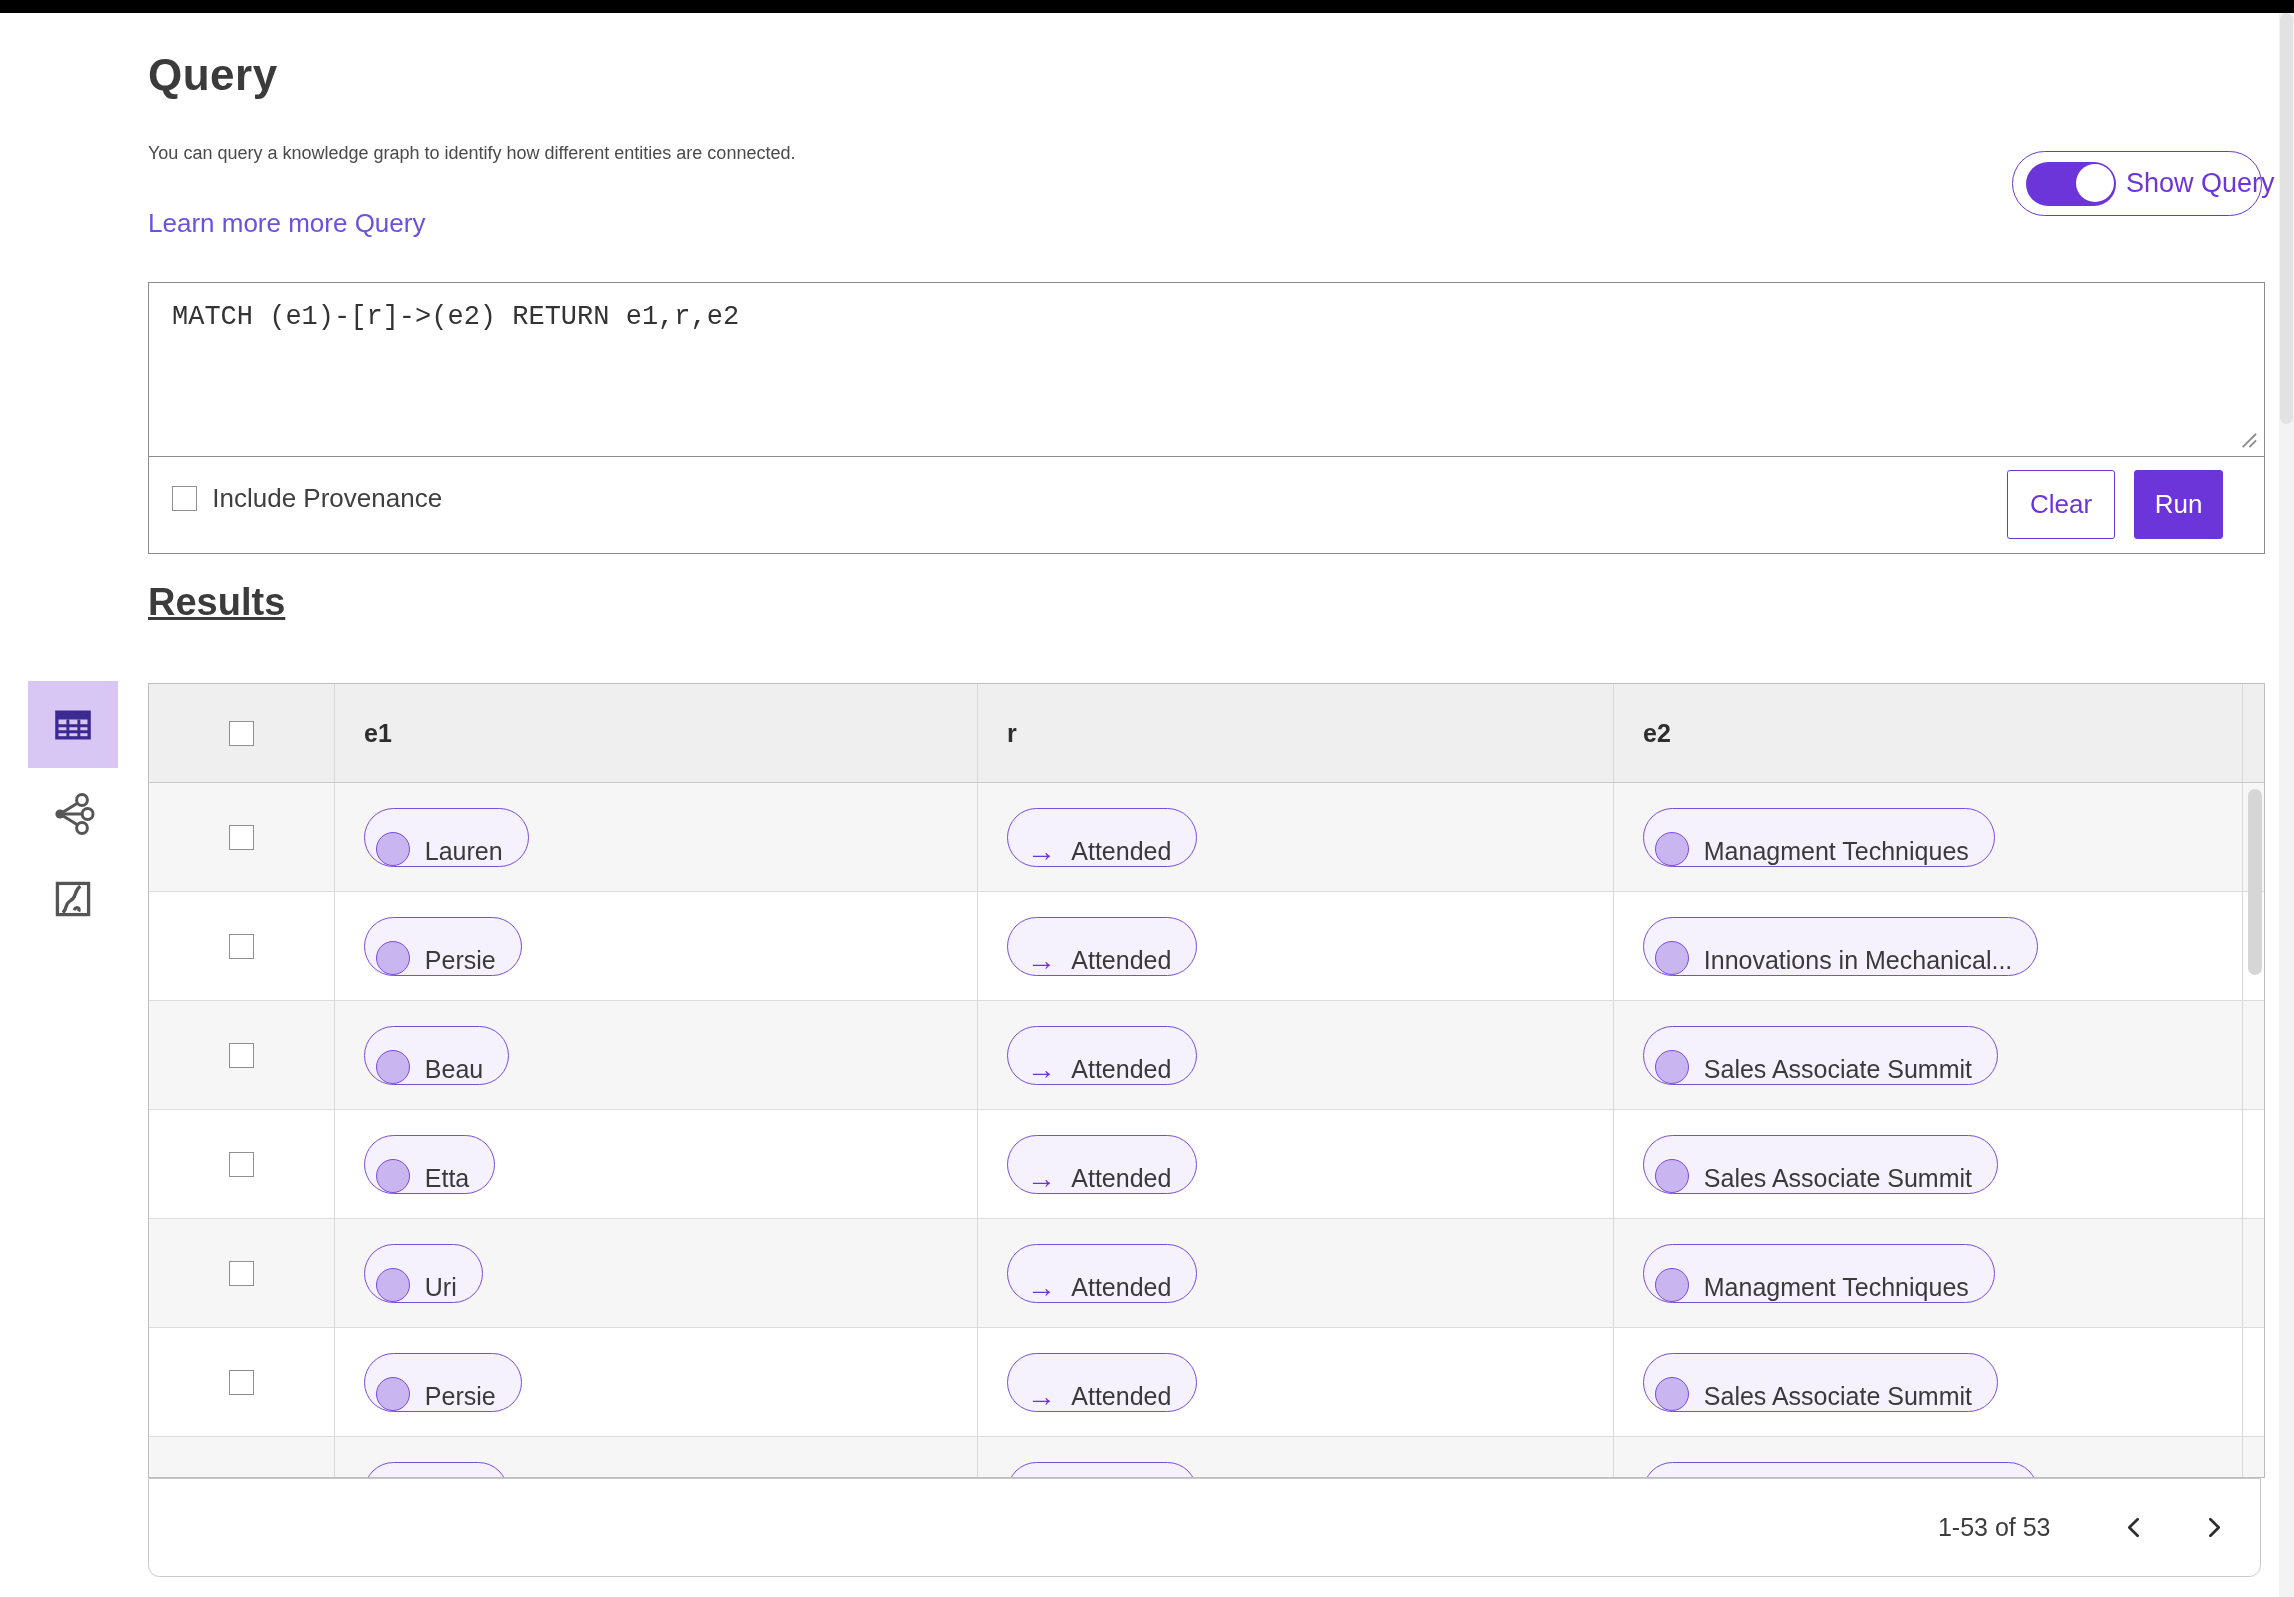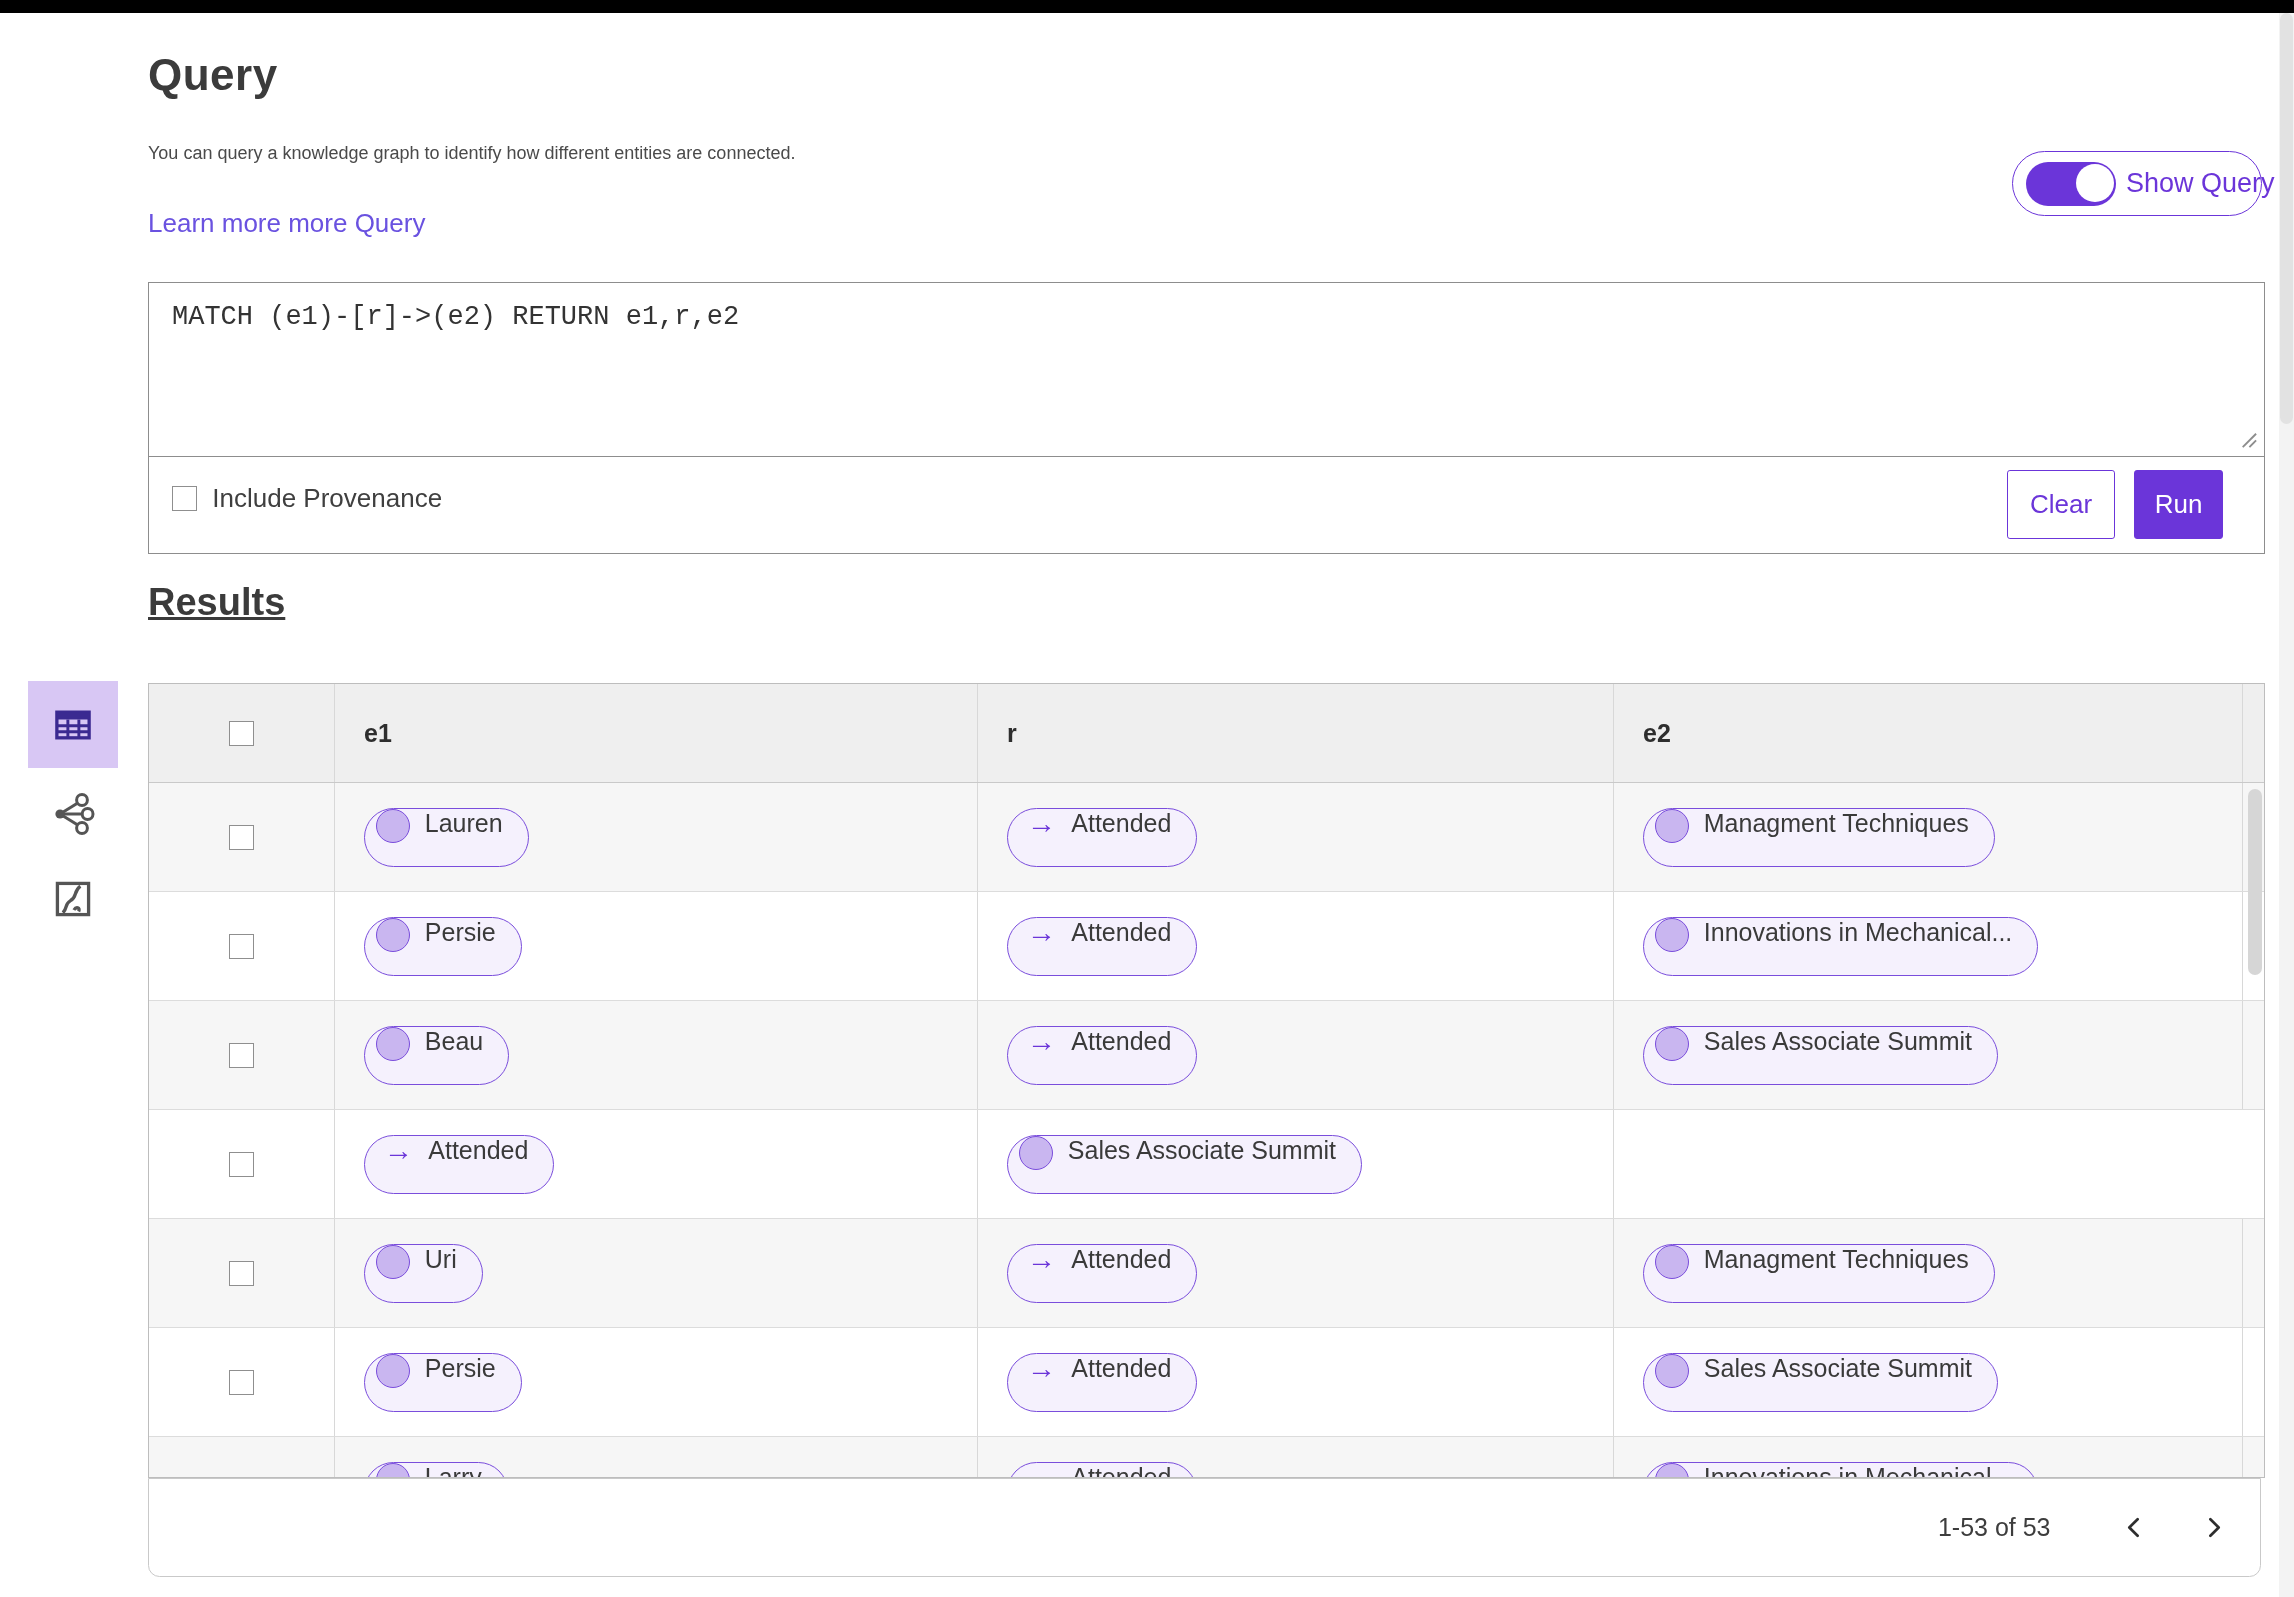--- a/index.html
+++ b/index.html
@@ -48,21 +48,21 @@
   .grid{display:grid;grid-template-columns:186px 643px 636px 629px 19px;}
   .thead{height:99px;background:var(--header-bg,#efefef);border-bottom:1px solid #c9c9c9;box-sizing:border-box;}
   .thead .cell{display:flex;align-items:center;font-weight:700;font-size:25px;color:#2e2e2e;}
   .cell{border-right:1px solid #d8d8d8;box-sizing:border-box;padding-left:29px;display:flex;align-items:center;}
   .cell:last-child{border-right:none;padding-left:0;}
   .cell.cell-cb{justify-content:center;padding-left:0;}
   .tbody{height:694px;overflow:hidden;}
   .trow{height:109px;background:#fff;border-bottom:1px solid #dcdcdc;box-sizing:border-box;}
   .trow.alt{background:var(--row-alt,#f6f6f6);}
 
-  .pill{display:inline-flex;align-items:flex-start;height:59px;border:1.9px solid var(--accent-border,#7a4ddc);
+  .pill{display:inline-flex;align-items:flex-end;height:59px;border:1.9px solid var(--accent-border,#7a4ddc);
         border-radius:31px;background:var(--pill-bg,#f5f1fd);box-sizing:border-box;cursor:pointer;white-space:nowrap;}
   .pill .dot{width:34px;height:34px;border-radius:50%;background:var(--pill-circle,#c9b6f0);border:1.9px solid var(--accent-border,#7a4ddc);
              box-sizing:border-box;margin:0 0 0 10.5px;flex:0 0 auto;}
   .pill .arrow{font-size:29px;color:var(--accent,#6b35d9);margin-left:19px;line-height:1;}
   .pill .plabel{font-size:25px;color:#3a3a3a;margin:0 25px 0 15.3px;}
 
   .scroll-thumb{position:absolute;right:1.9px;top:105px;width:14.3px;height:186px;background:#d6d6d6;border-radius:7.6px;}
 
   .pagebar{position:absolute;left:148px;top:1478px;width:2113px;height:99px;background:#fff;border:1px solid #c9c9c9;
            border-radius:0 0 11.5px 11.5px;box-sizing:border-box;display:flex;align-items:center;justify-content:flex-end;}
@@ -224,20 +224,26 @@
     </div>
     <div class="cell"></div>
   </div>
 
   <div class="grid trow">
     <div class="cell cell-cb">
             <span class="cb"></span>
           </div>
     <div class="cell">
       <span class="pill">
+        <span class="dot"></span>
+        <span class="plabel">Etta</span>
+      </span>
+    </div>
+    <div class="cell">
+      <span class="pill">
         <span class="arrow">→</span>
         <span class="plabel">Attended</span>
       </span>
     </div>
     <div class="cell">
       <span class="pill">
         <span class="dot"></span>
         <span class="plabel">Sales Associate Summit</span>
       </span>
     </div>

